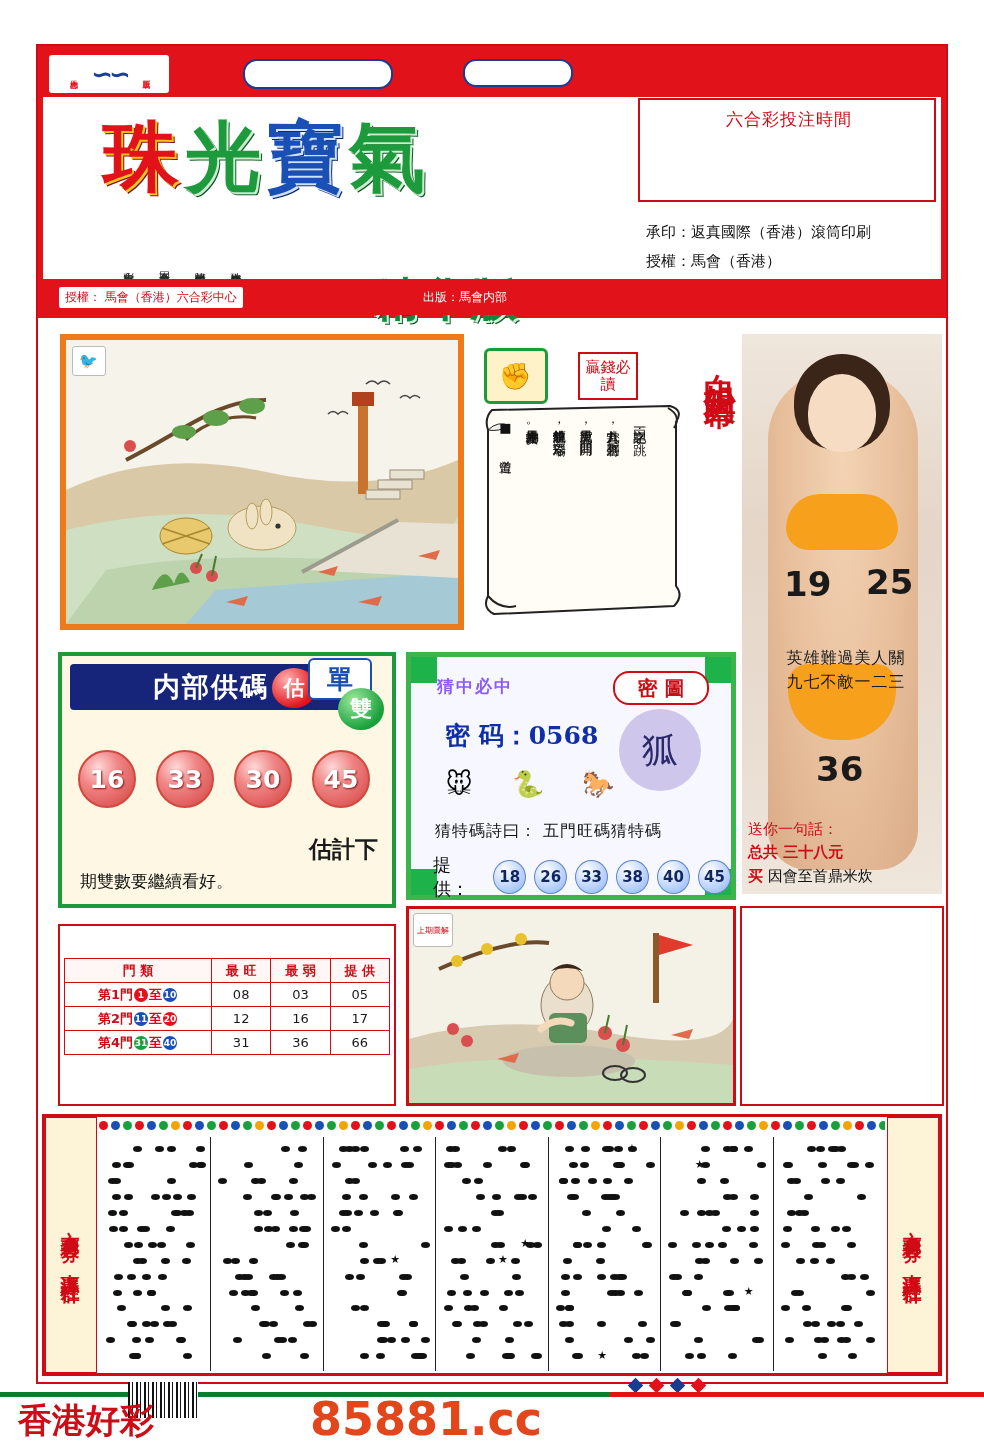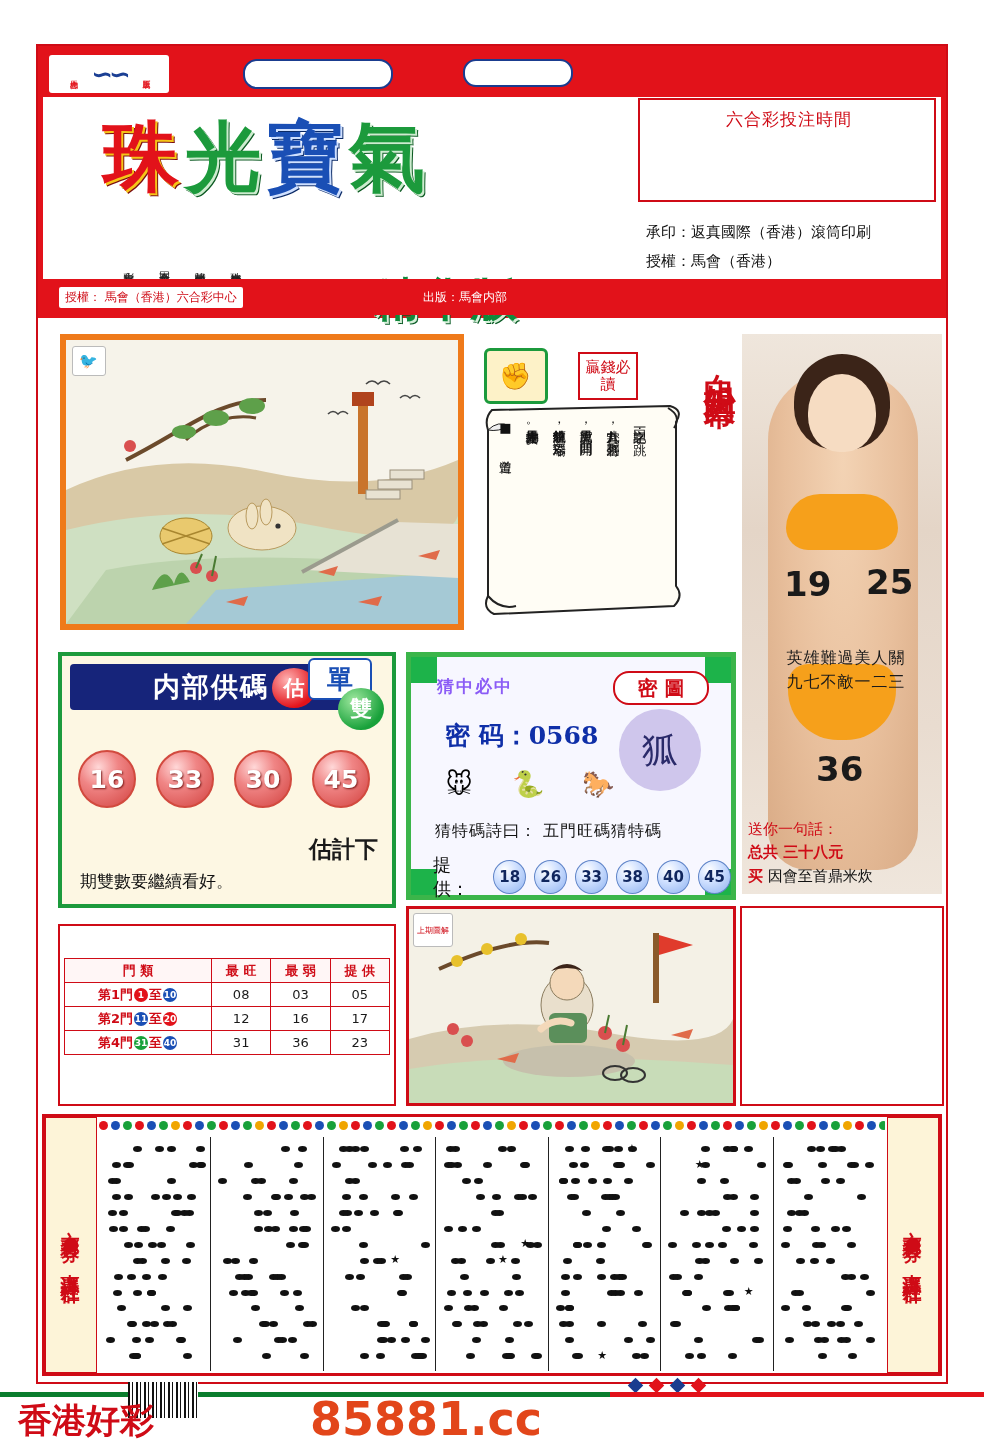--- a/index.html
+++ b/index.html
@@ -674,21 +674,21 @@
           <td>12</td>
           <td>16</td>
           <td>17</td>
         </tr>
         <tr>
           <td class="c1">
             <span>第4門</span><span class="minib mb-green">31</span>至<span class="minib mb-blue">40</span>
           </td>
           <td>31</td>
           <td>36</td>
-          <td>23</td>
+          <td>66</td>
         </tr>
       </tbody>
     </table>
   </div>
 
   <div class="art-box2">
     <svg width="324" height="194" viewBox="0 0 324 194">
       <rect x="0" y="0" width="324" height="194" fill="#f4f1e6"></rect>
       <path d="M0 130 Q90 104 200 124 T324 110 L324 194 L0 194 Z" fill="#d6cbb0"></path>
       <path d="M0 160 Q120 140 324 156 L324 194 L0 194 Z" fill="#c8dcb8"></path>

